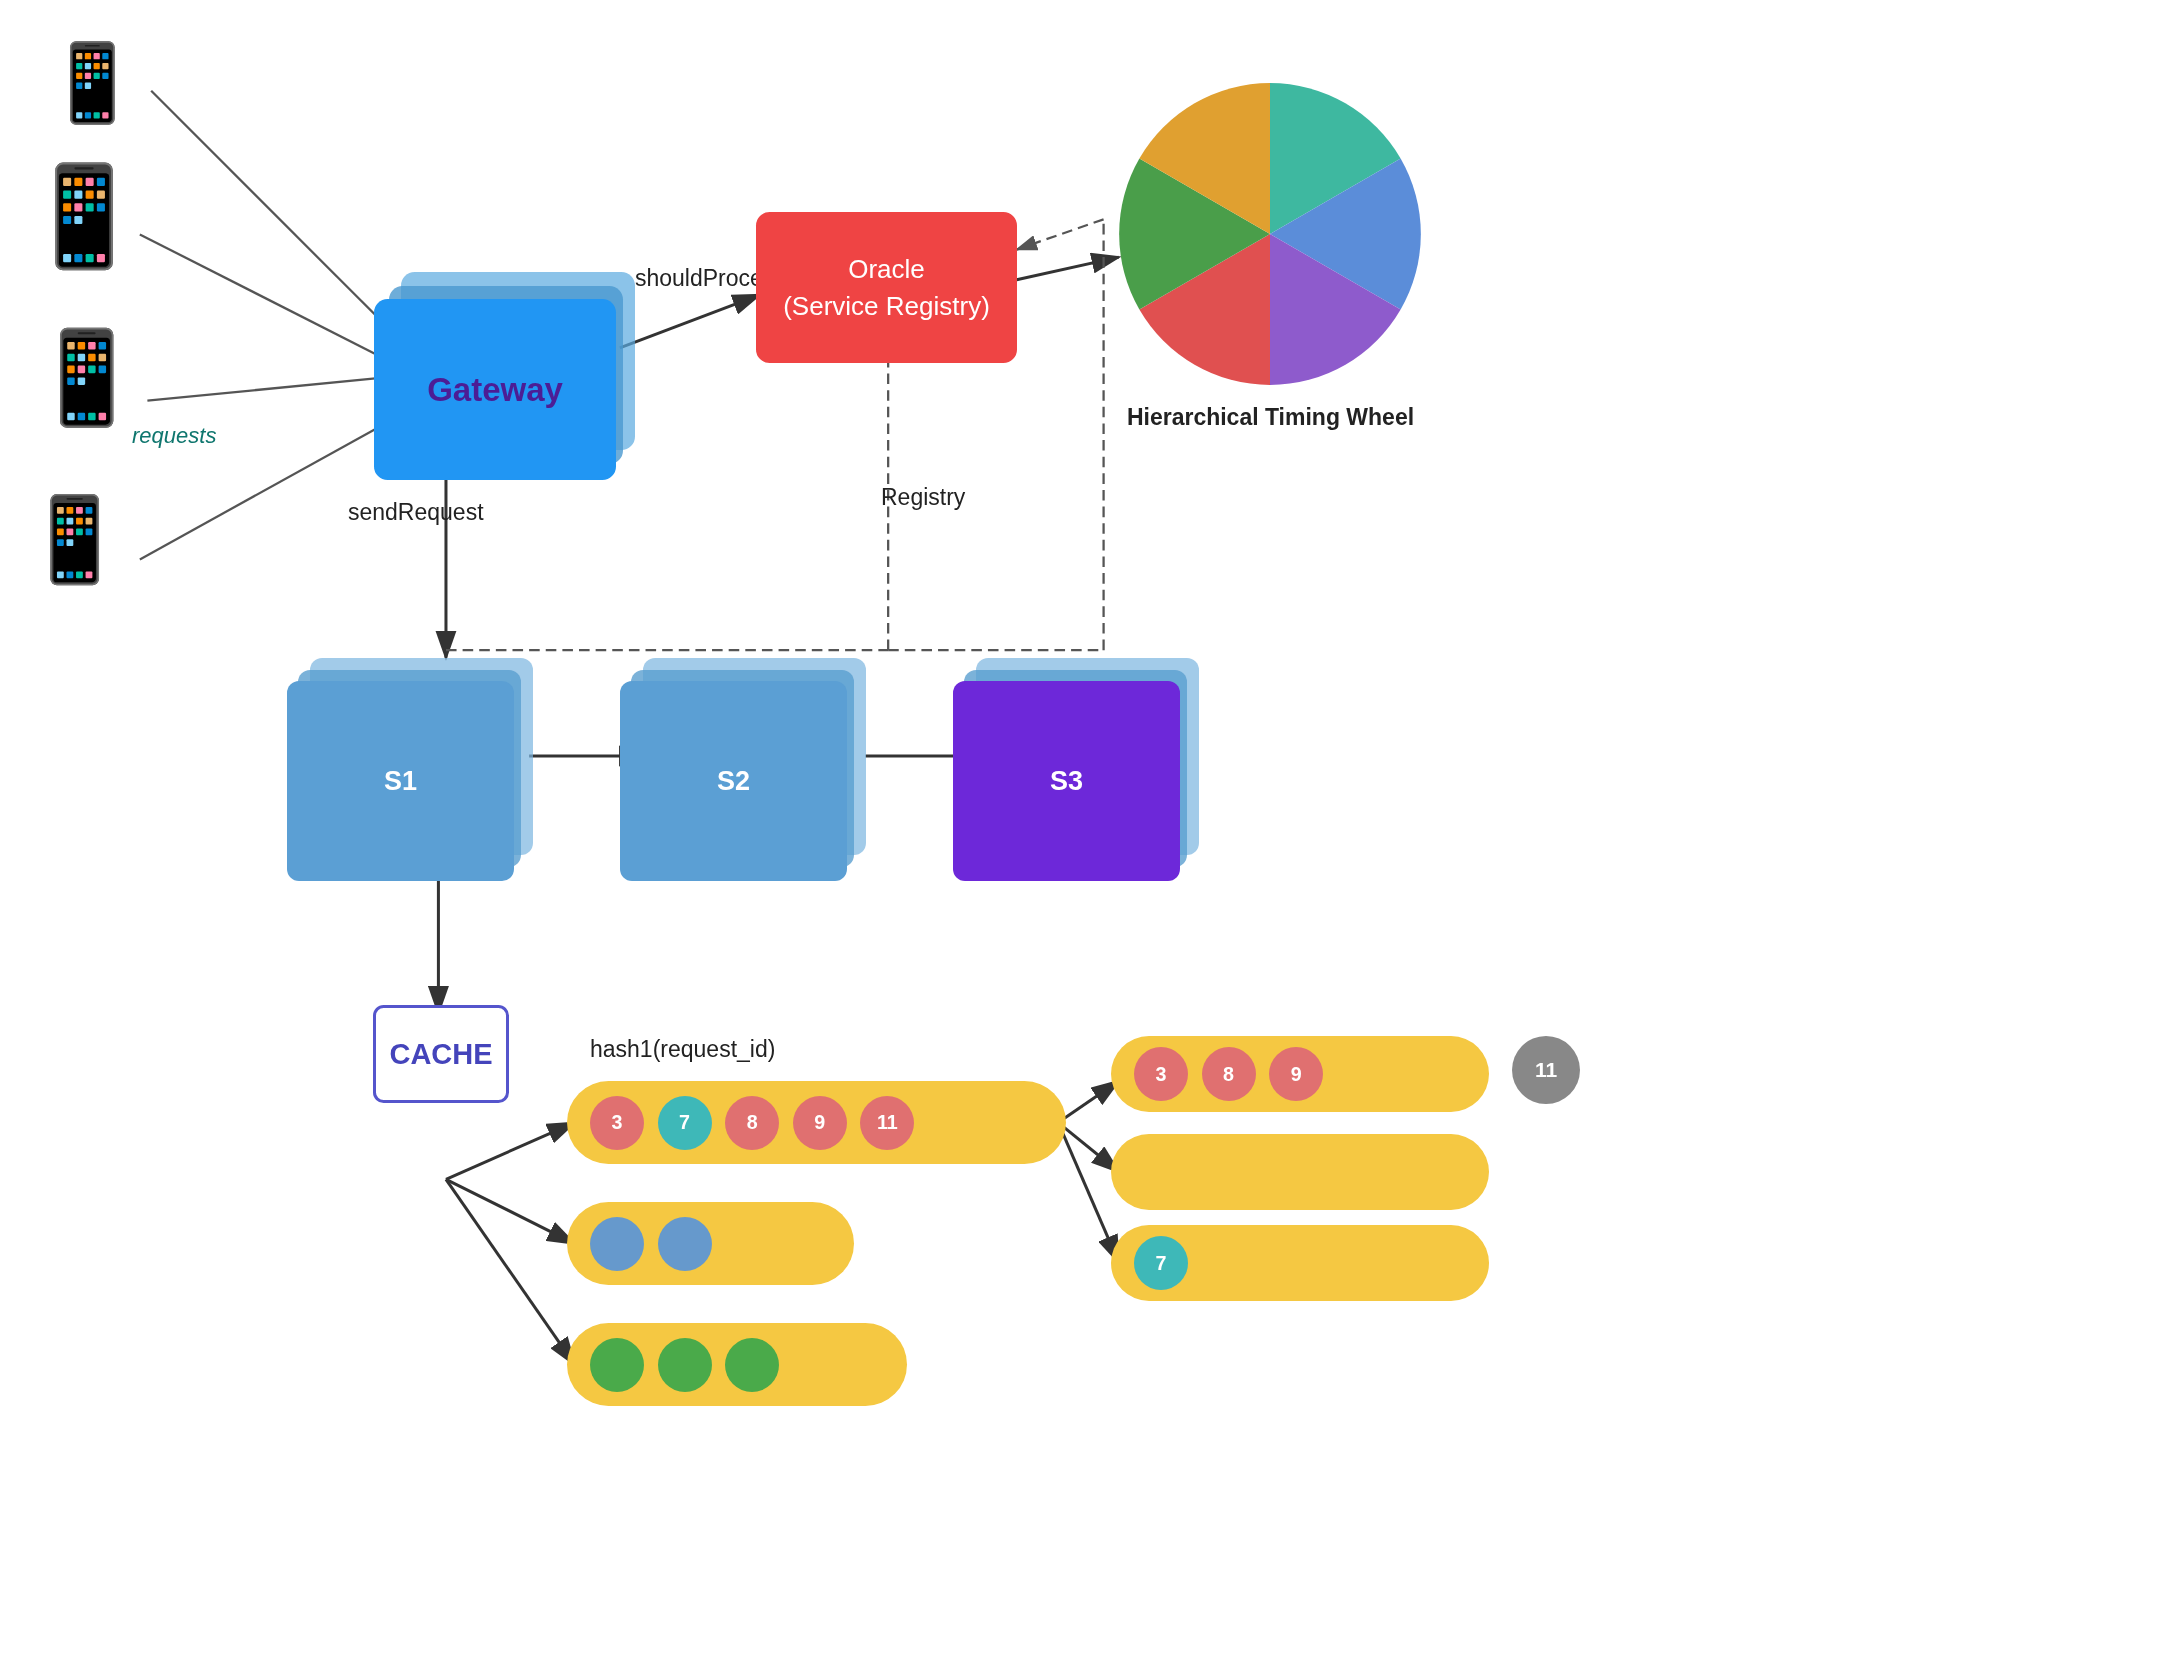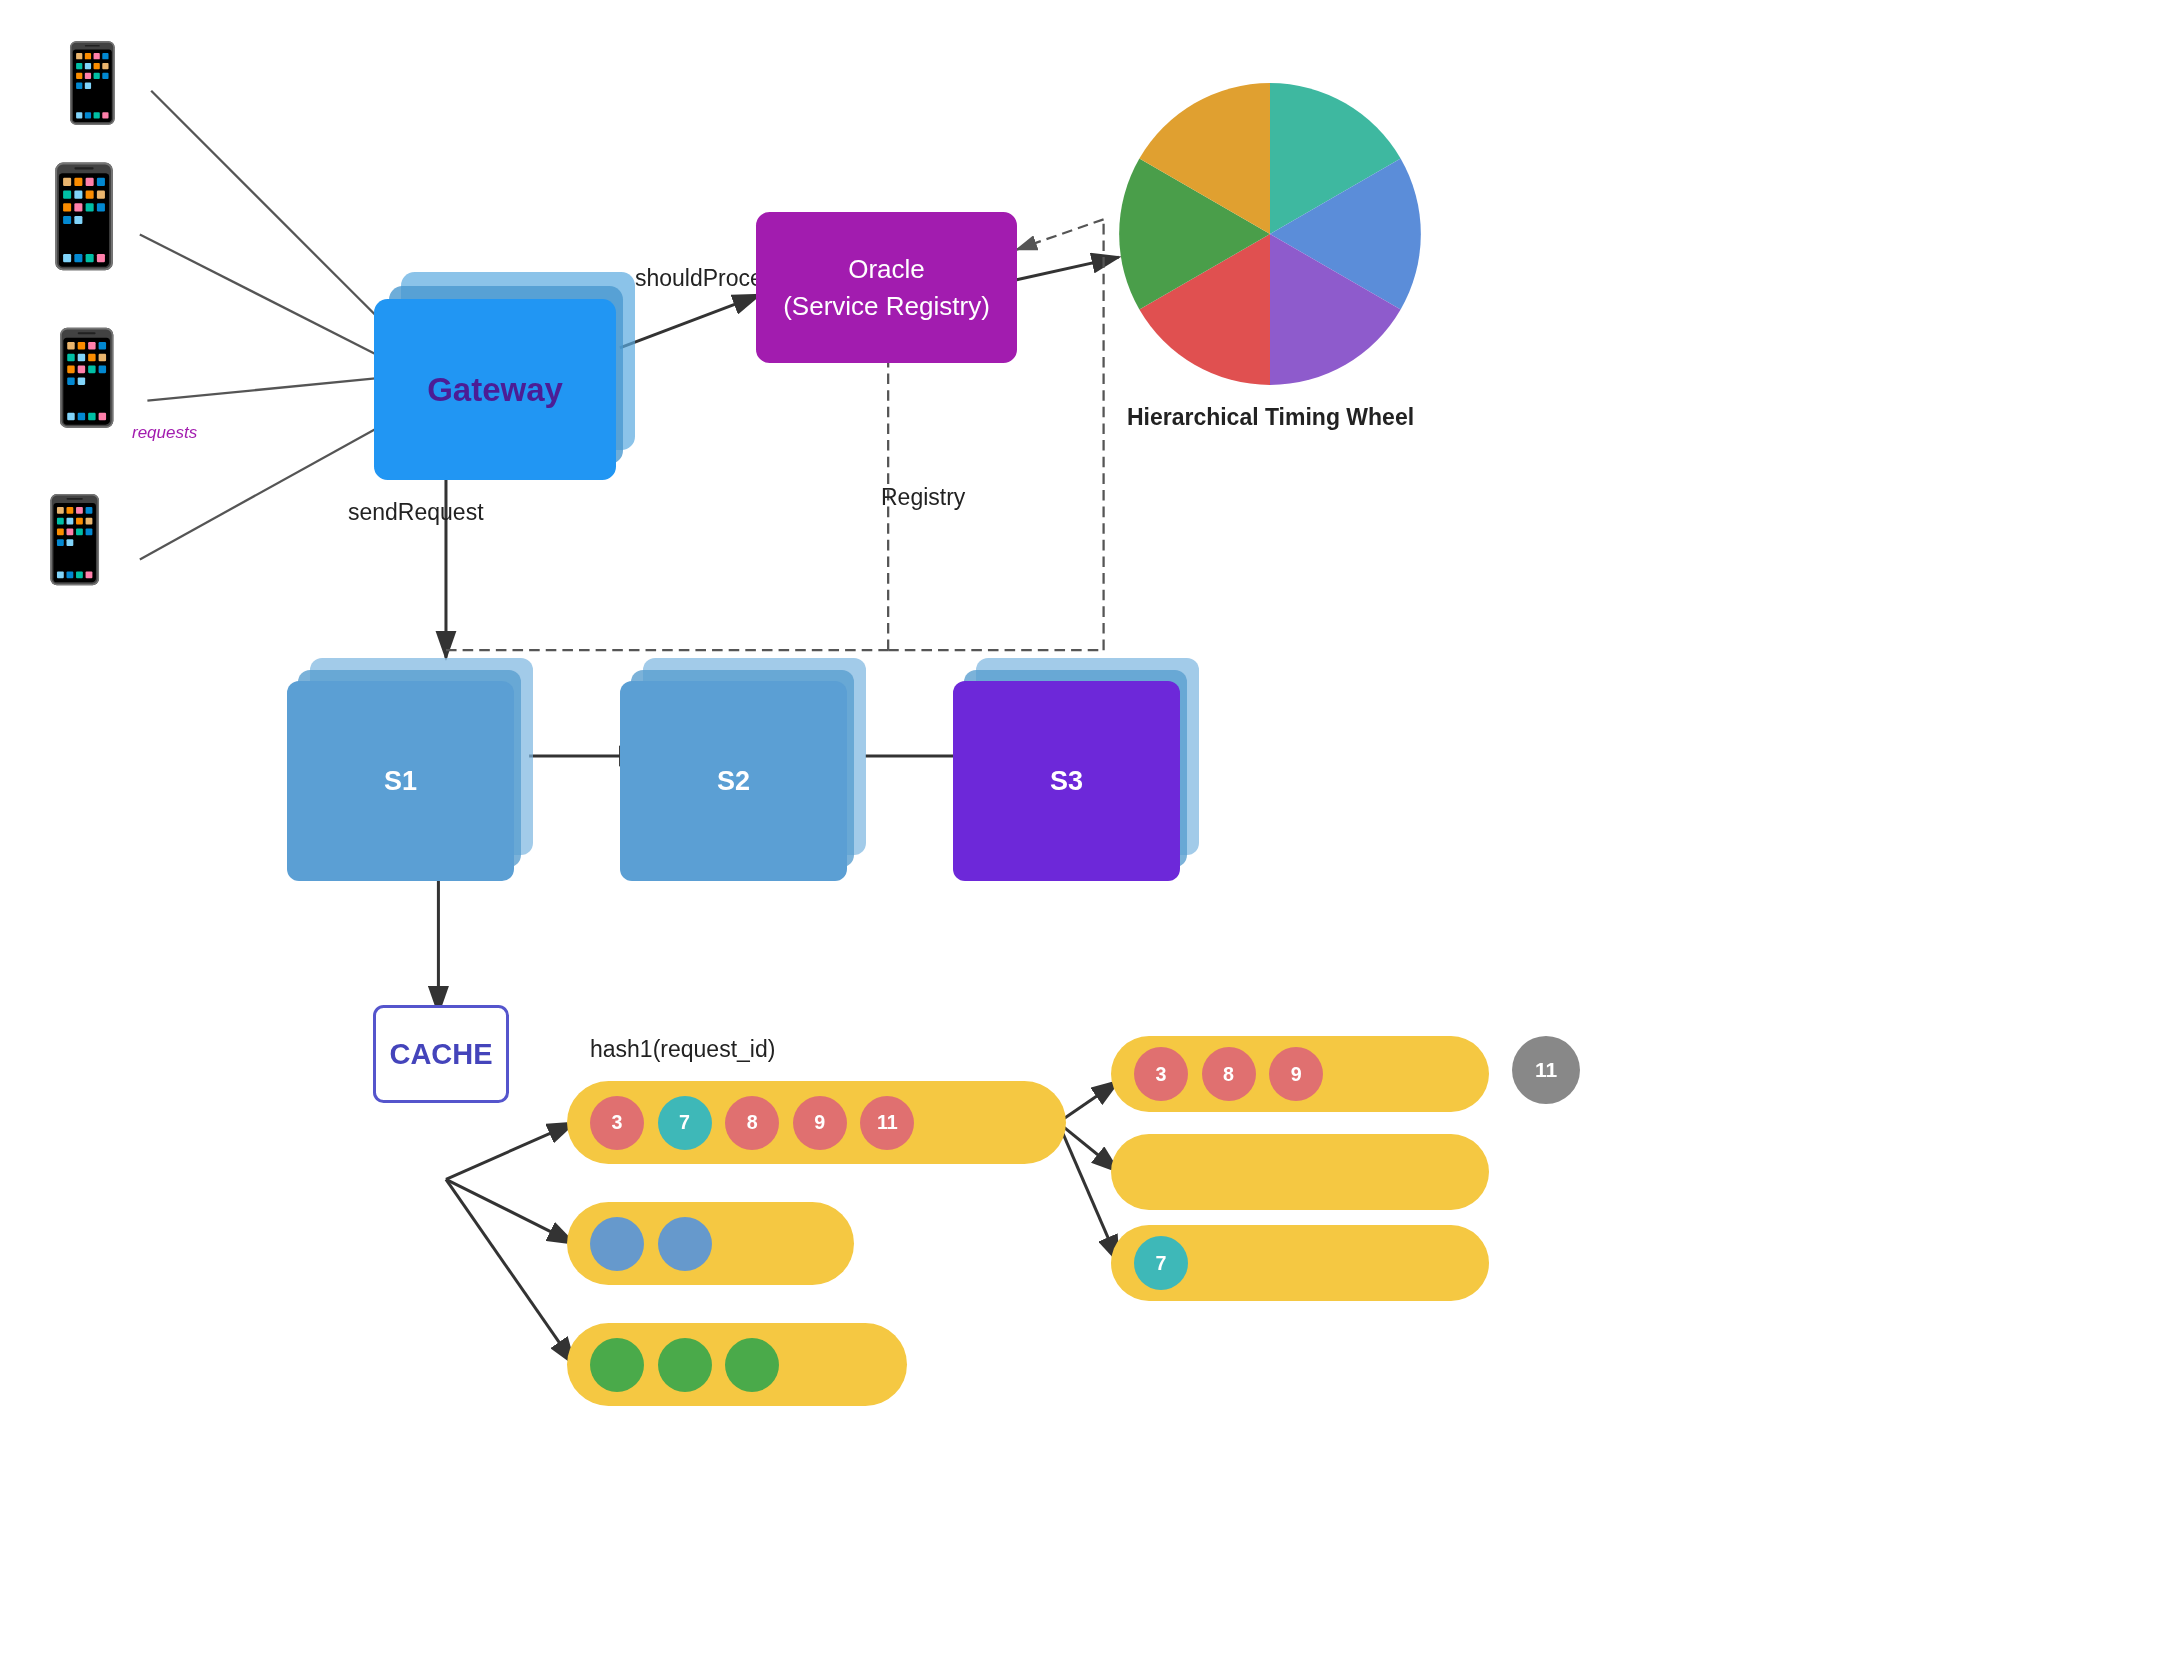--- a/index.html
+++ b/index.html
@@ -42,21 +42,21 @@
       text-align: center;
     }
     .service-label {
       font-size: 27px;
       font-weight: bold;
       color: white;
     }
     
     .oracle-box {
       position: absolute;
-      background: #a21caf;
+      background: #ef4444;
       border-radius: 13.6px;
       display: flex;
       align-items: center;
       justify-content: center;
       color: white;
       text-align: center;
     }
     
     .arrows-svg {
       position: absolute;
@@ -109,22 +109,22 @@
       position: absolute;
       font-size: 23px;
       color: #222;
       font-family: Arial, sans-serif;
     }
     .diagram-label-bold {
       font-weight: bold;
     }
     .requests-label {
       position: absolute;
-      font-size: 17px;
-      color: #a21caf;
+      font-size: 22px;
+      color: #0f766e;
       font-style: italic;
     }
     
     .timing-label {
       position: absolute;
       font-size: 23px;
       font-weight: bold;
       color: #222;
       text-align: center;
     }

